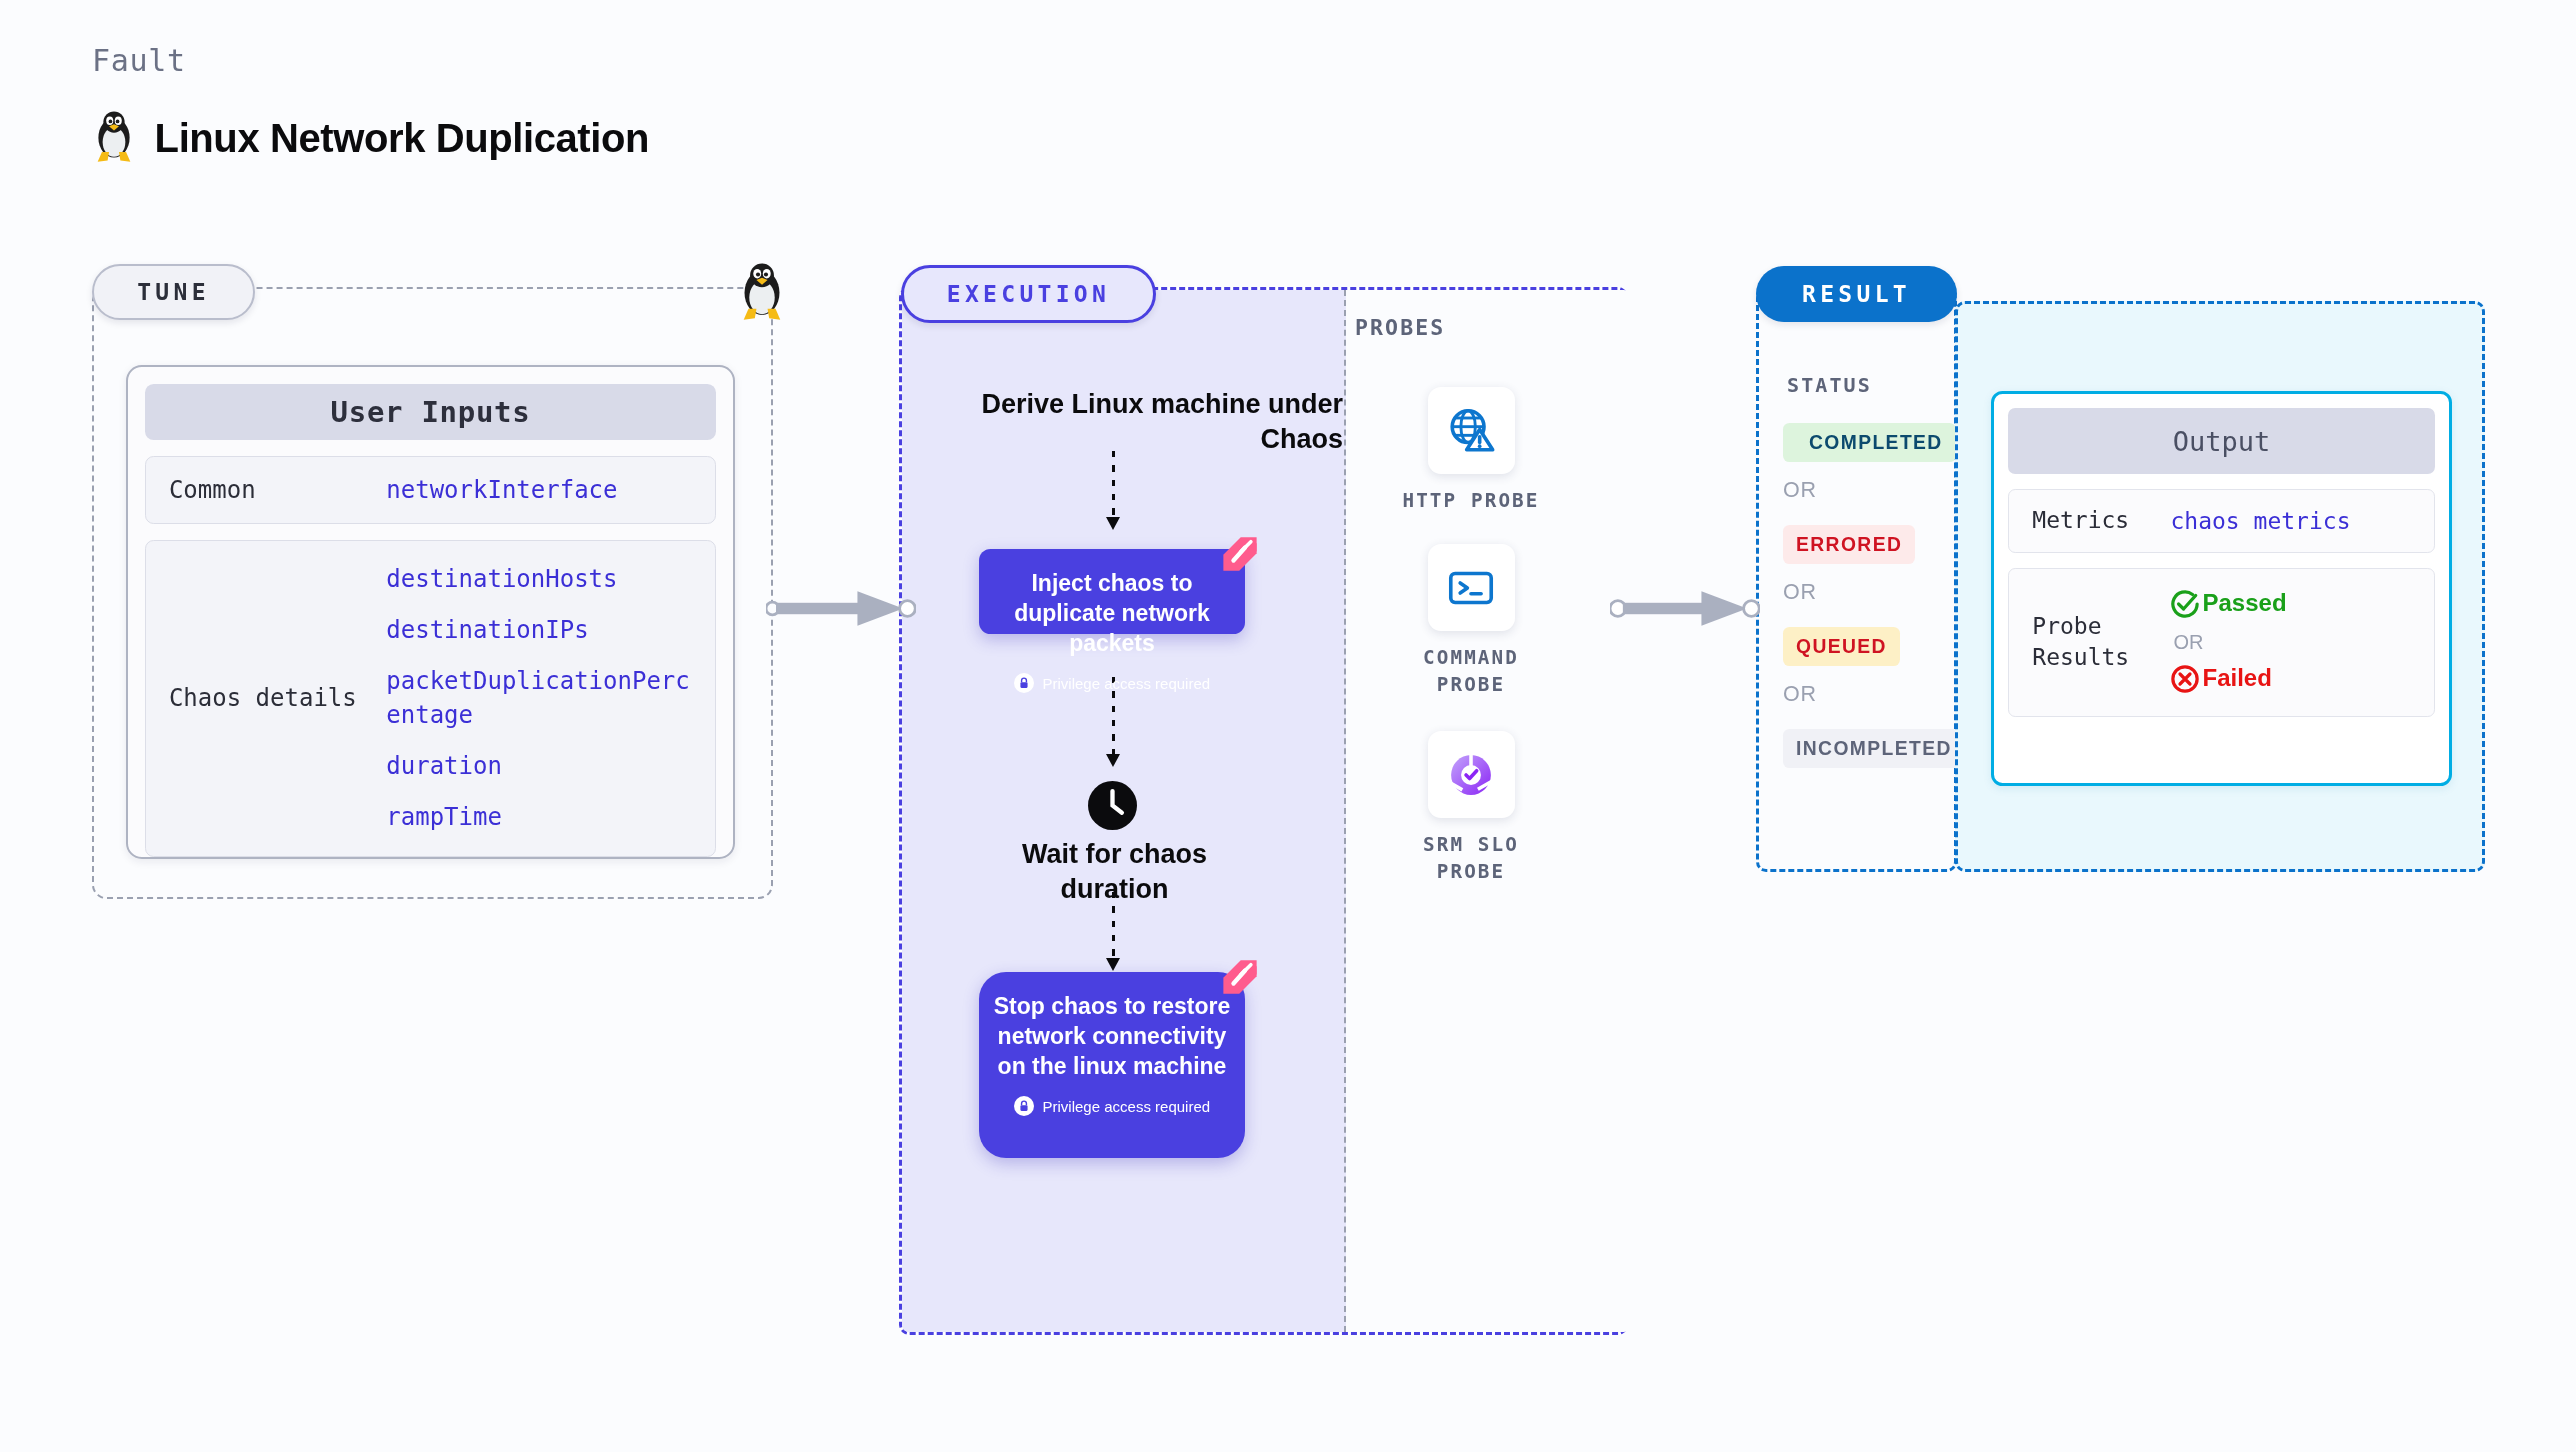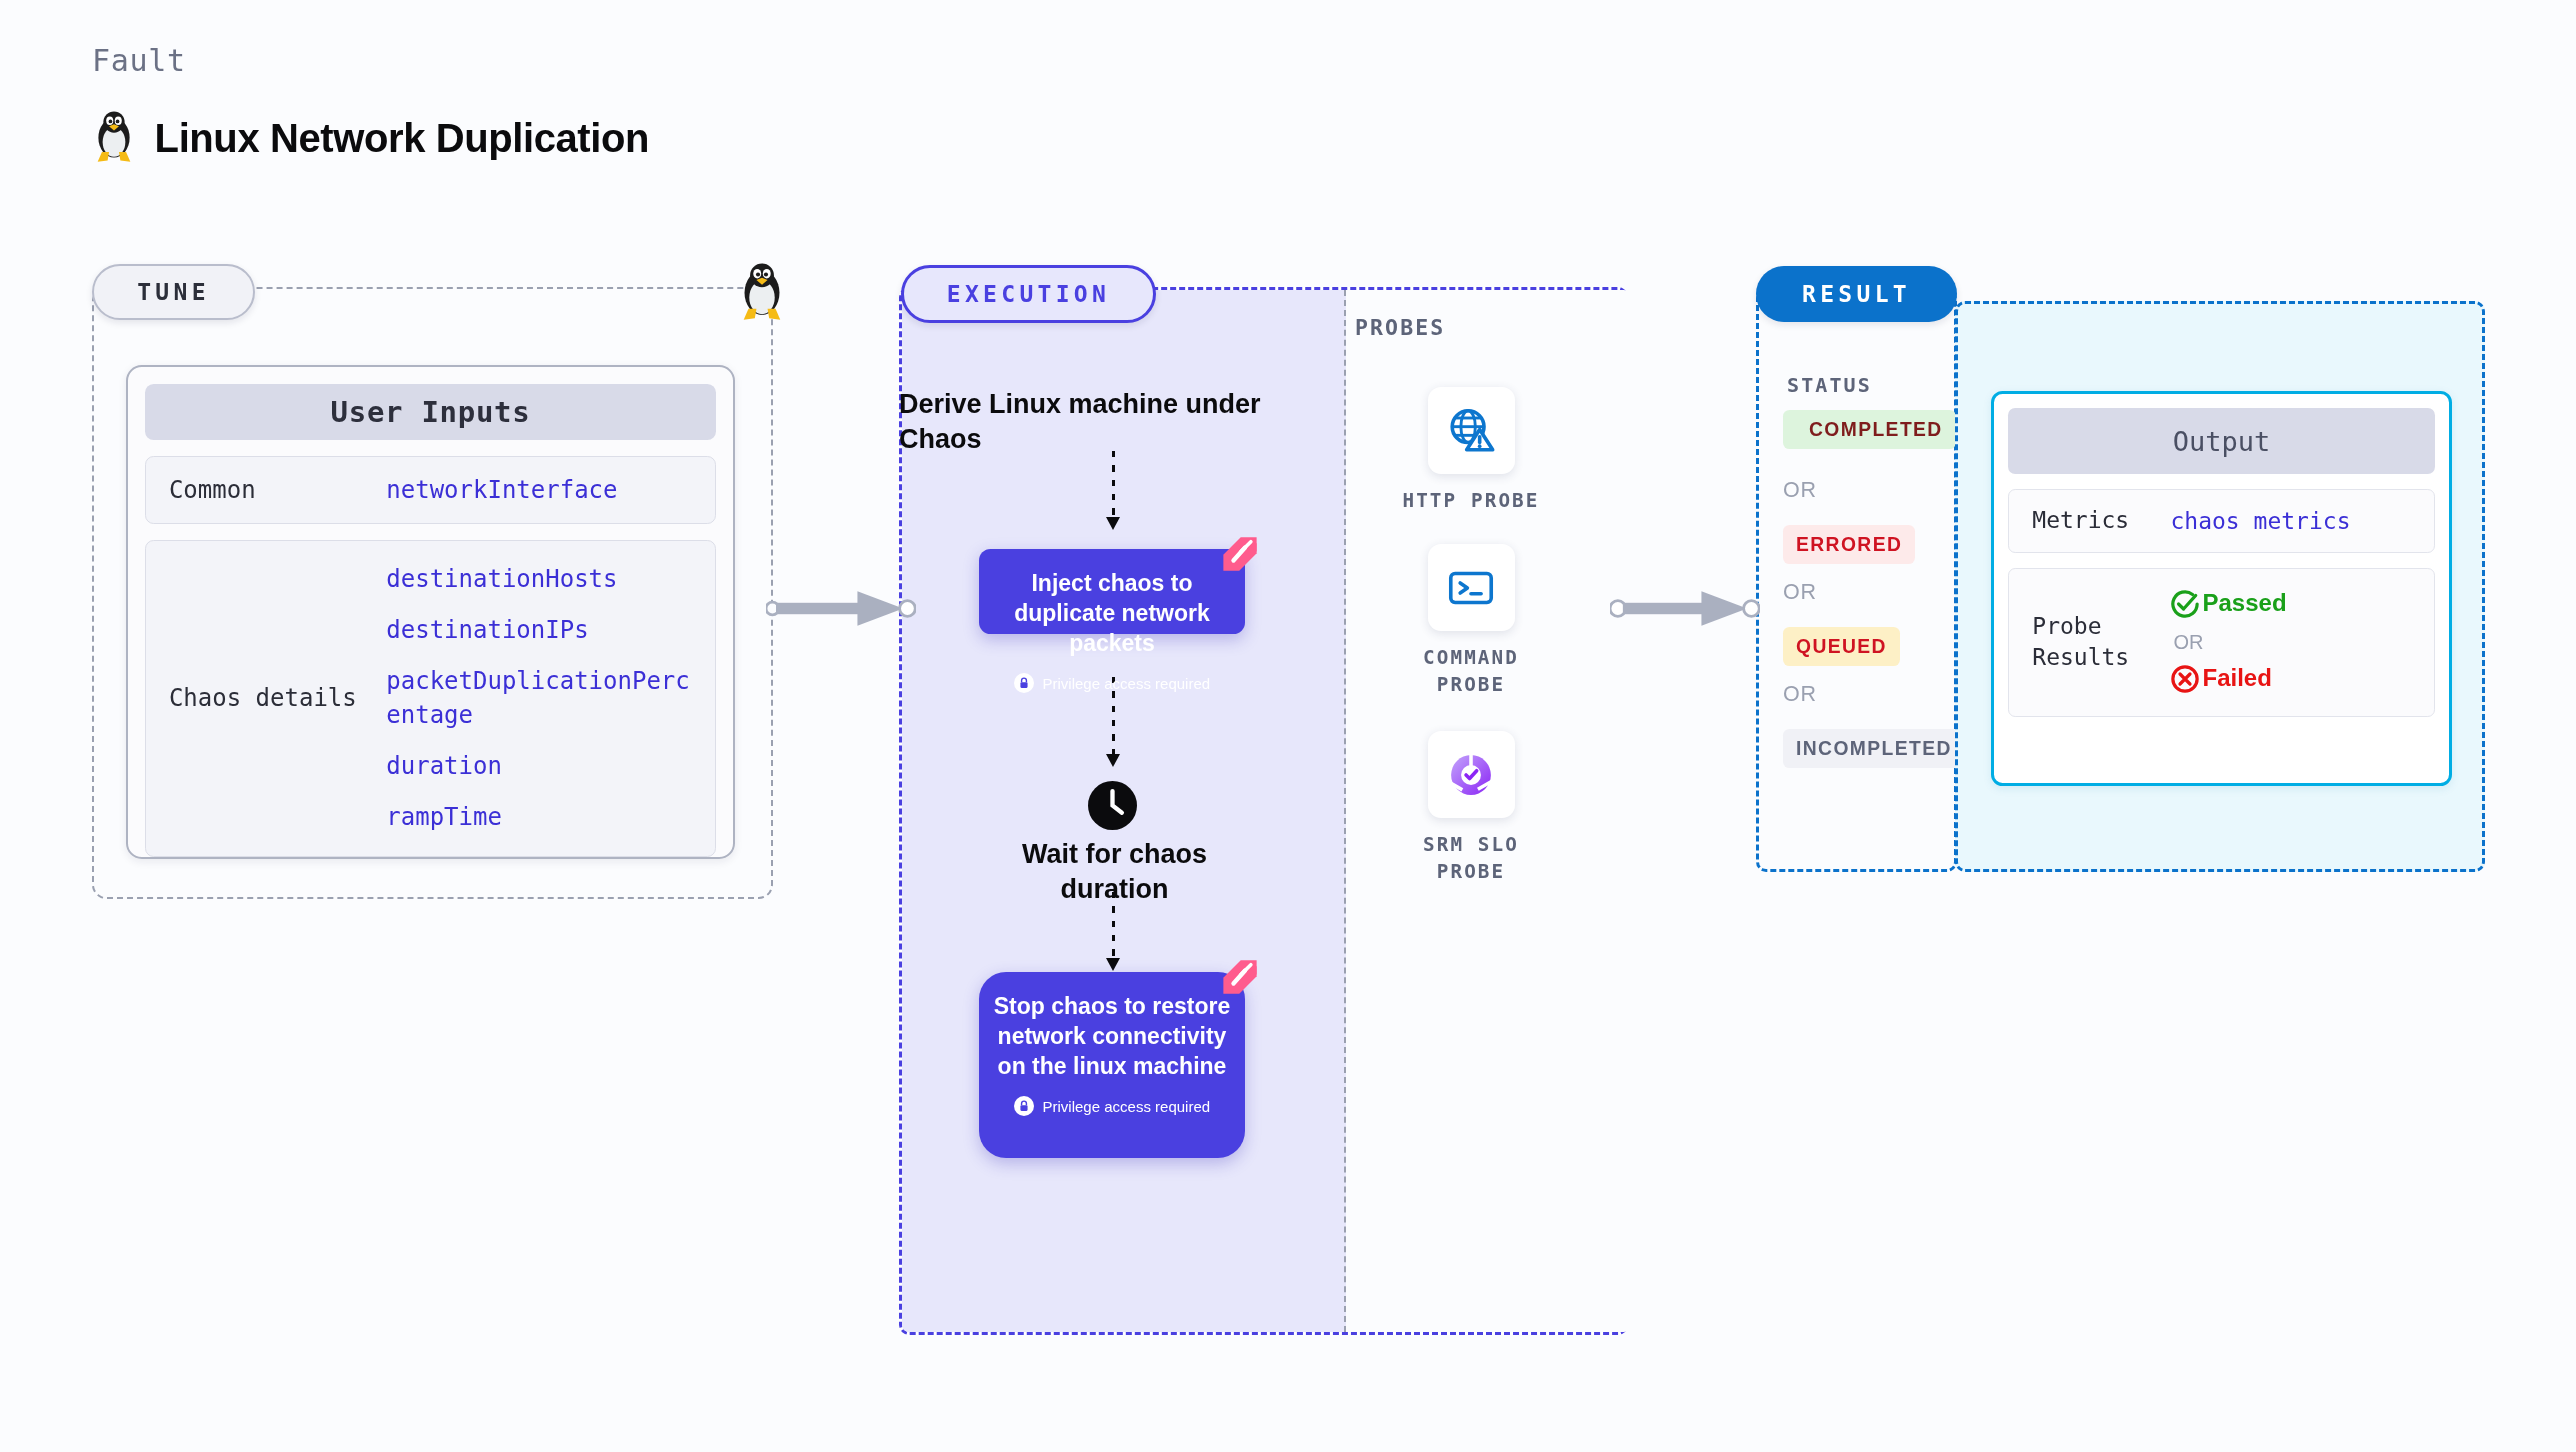--- a/index.html
+++ b/index.html
@@ -72,21 +72,21 @@
   #exec-wrap {
     position: absolute; left: 899px; top: 287px; width: 729px; height: 1048px;
     border: 3.6px dashed #4a40e0; border-radius: 10px; background: #ffffff;
   }
   #exec-col {
     position: absolute; left: 0; top: 0; width: 444px; height: 100%;
     background: #e7e7fb; border-right: 2.1px dashed #9aa0b0; border-radius: 7.2px 0 0 7.2px;
   }
   #exec-step-1 {
     position: absolute; left: 899px; top: 387px; width: 444px;
-    text-align: left; font-size: 27px; font-weight: 700; color: #0b0b0d; line-height: 1.3;
+    text-align: right; font-size: 27px; font-weight: 700; color: #0b0b0d; line-height: 1.3;
   }
   .dash-arrow { position: absolute; width: 2.9px; z-index: 3; }
   .dash-arrow .line {
     position: absolute; left: 0; top: 0; width: 2.9px; height: calc(100% - 13px);
     background: repeating-linear-gradient(to bottom, #0b0b0d 0 6.4px, transparent 6.4px 14.3px);
   }
   .dash-arrow .head {
     position: absolute; left: -6.4px; bottom: 0; width: 0; height: 0;
     border-left: 7.9px solid transparent; border-right: 7.9px solid transparent;
     border-top: 13px solid #0b0b0d;
@@ -400,21 +400,21 @@
     <rect x="18" y="22" width="116" height="16" fill="#aab0c0"></rect>
     <polygon points="128,6 128,54 192,30" fill="#aab0c0"></polygon>
     <circle cx="198" cy="30" r="11" fill="#ffffff" stroke="#aab0c0" stroke-width="4"></circle>
   </svg>
 </div>
 
 <div id="result-status-panel"></div>
 <div id="badge-result" class="badge">RESULT</div>
 <div id="status-label">STATUS</div>
 
-<div class="status-chip" style="top:410px;background:#ddf4dd;color:#7f1d1d;padding-left:26px;">COMPLETED</div>
+<div class="status-chip" style="top:423px;background:#ddf4dd;color:#0c4a6e;padding-left:26px;">COMPLETED</div>
 <div class="status-or" style="top:478px;">OR</div>
 <div class="status-chip" style="top:525px;background:#fdeaea;color:#cf1322;">ERRORED</div>
 <div class="status-or" style="top:580px;">OR</div>
 <div class="status-chip" style="top:627px;background:#fdf0c6;color:#cf1322;">QUEUED</div>
 <div class="status-or" style="top:682px;">OR</div>
 <div class="status-chip" style="top:729px;background:#f0f1f6;color:#5d6479;">INCOMPLETED</div>
 
 <div id="result-output-panel"></div>
 <div id="output-card">
   <div id="output-header">Output</div>

